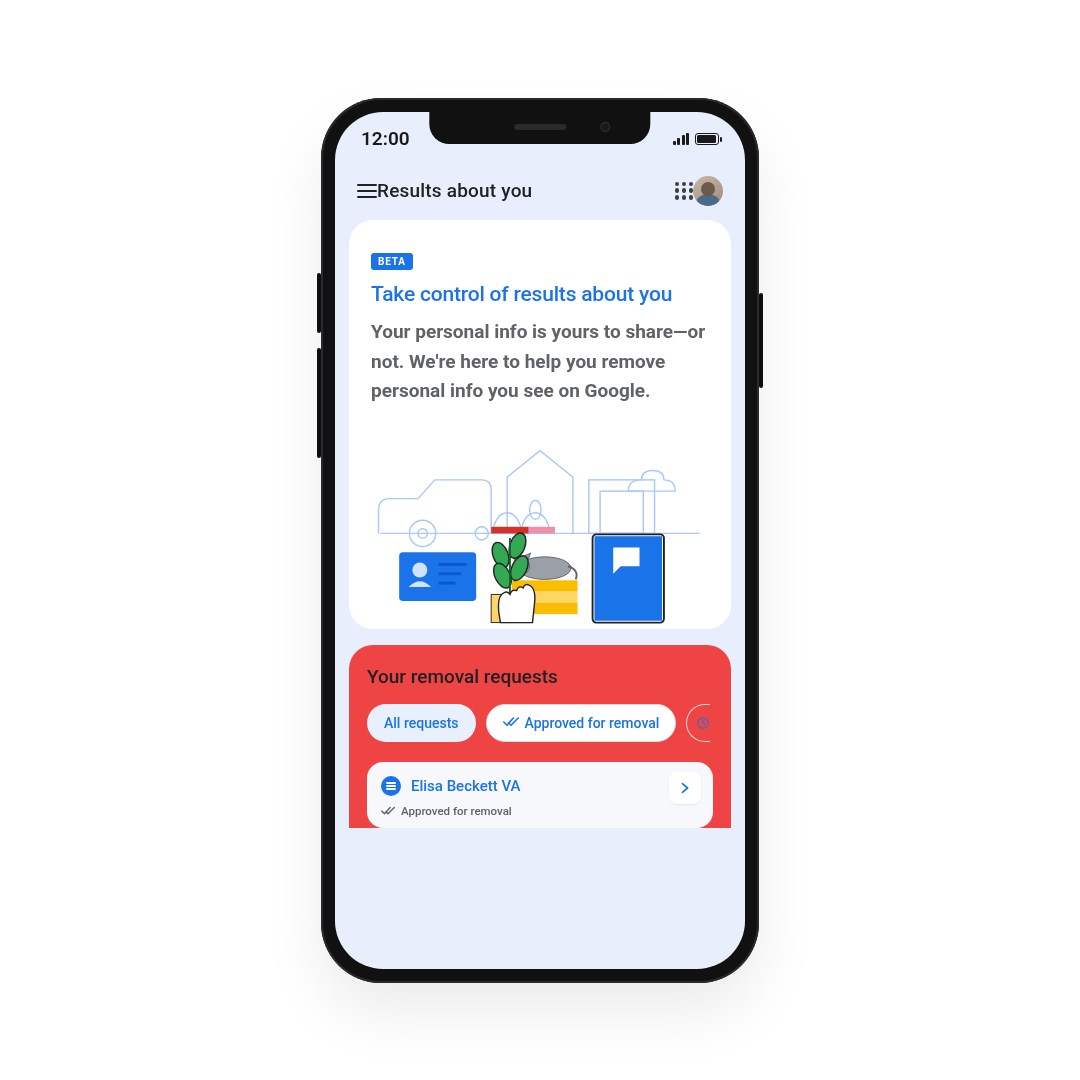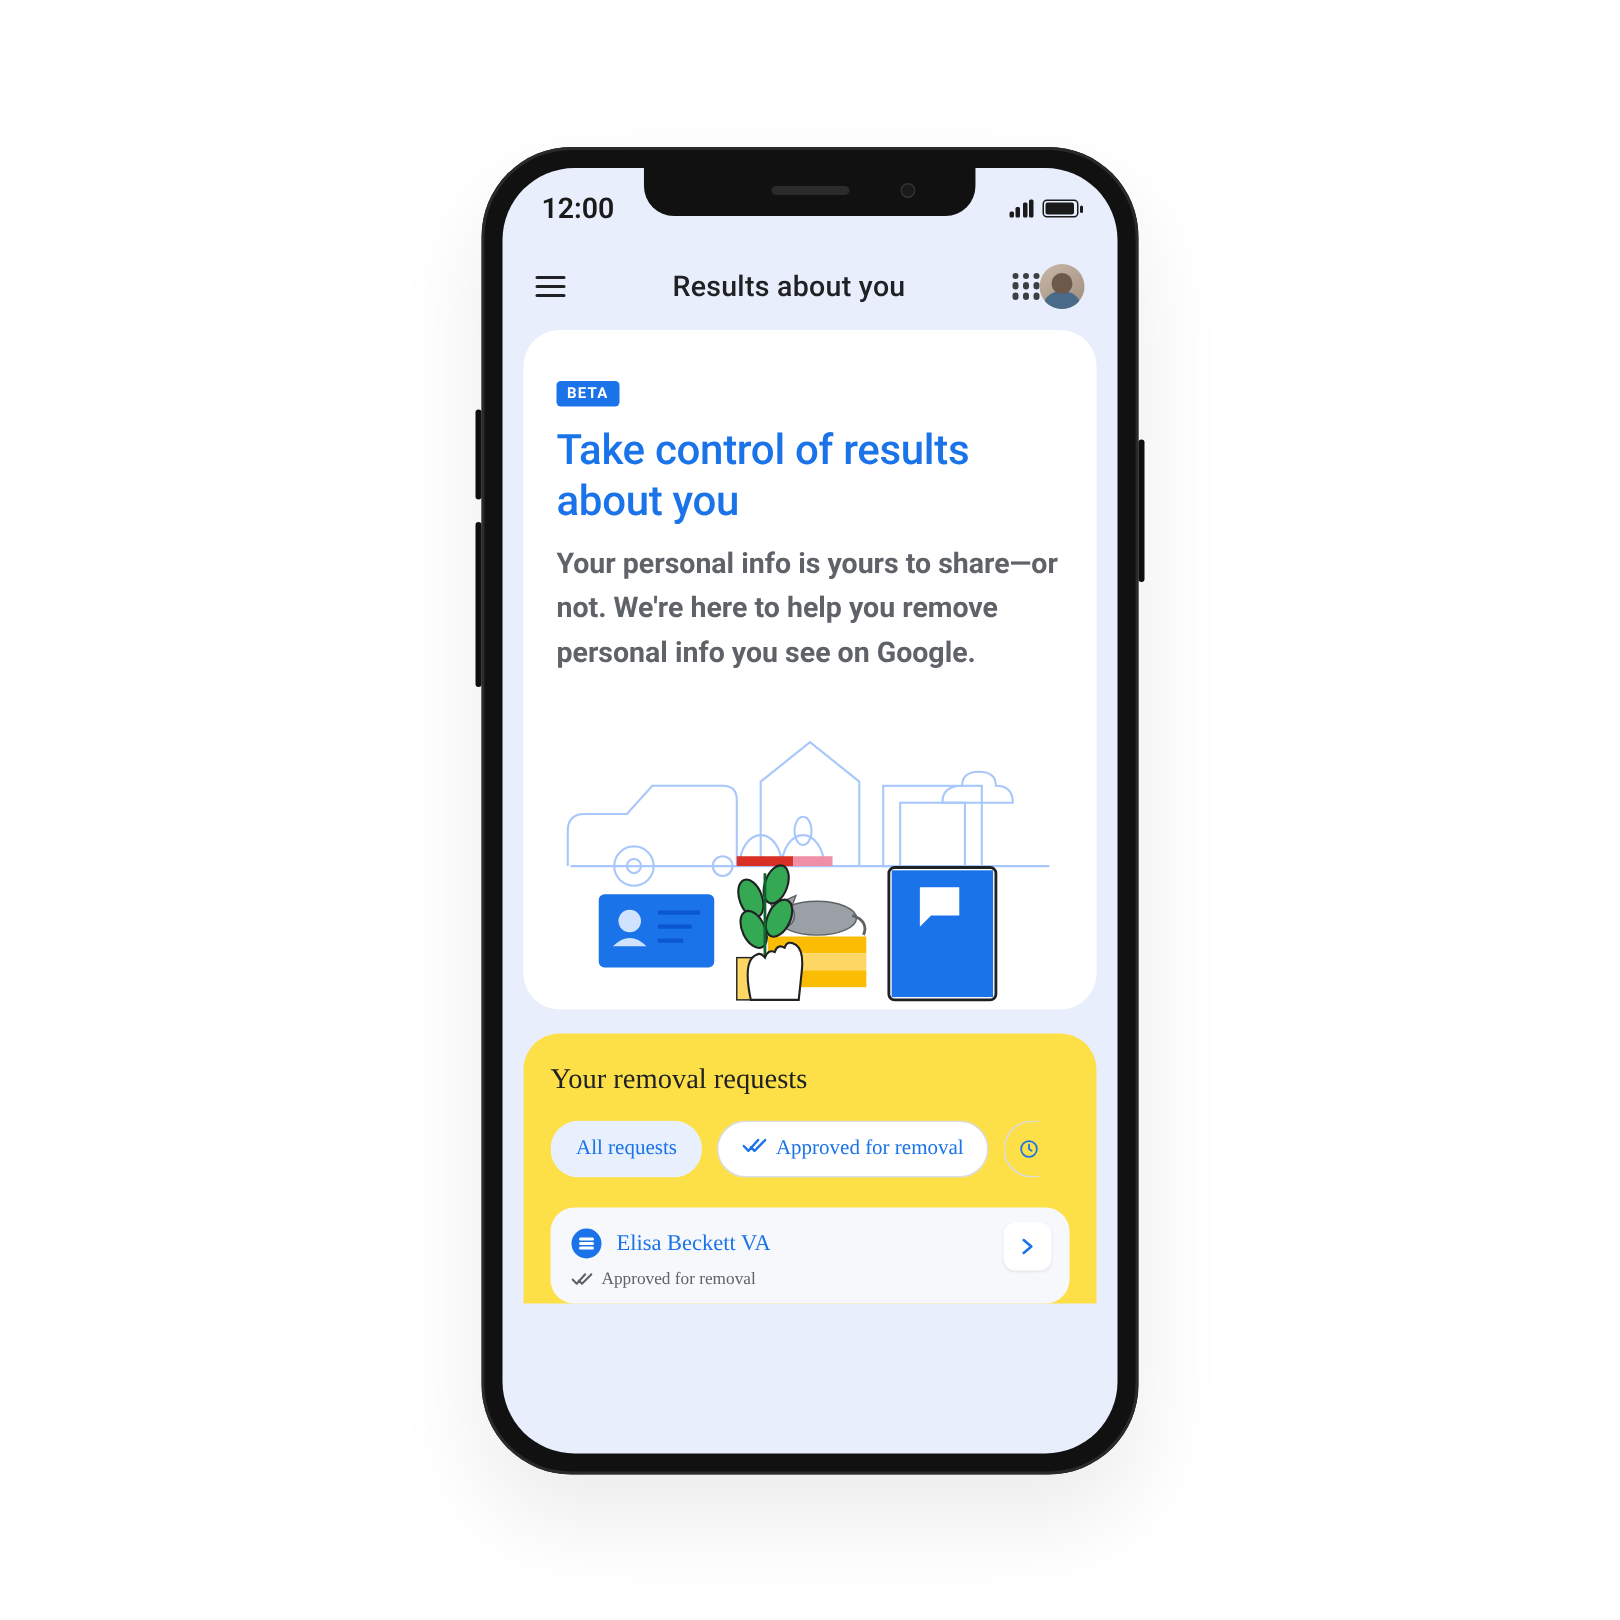--- a/index.html
+++ b/index.html
@@ -48,39 +48,39 @@
   .status-right { display:flex; align-items:center; gap:6px; }
   .sigbars { display:flex; align-items:flex-end; gap:1.5px; height:12px;}
   .sigbars span { width:3px; background:#1a1a1a; border-radius:1px;}
   .sigbars span:nth-child(1){height:4px;} .sigbars span:nth-child(2){height:7px;}
   .sigbars span:nth-child(3){height:10px;} .sigbars span:nth-child(4){height:12px;}
   .battery { width:24px; height:12px; border:1.5px solid #1a1a1a; border-radius:3px; position:relative; }
   .battery::after { content:""; position:absolute; right:-4px; top:3px; width:2px; height:5px; background:#1a1a1a; border-radius:1px;}
   .battery .fill{ position:absolute; left:1px; top:1px; bottom:1px; right:2px; background:#1a1a1a; border-radius:1.5px;}
 
   .content { position:absolute; top:44px; left:0; right:0; bottom:0; padding:14px 14px 0; }
-  .appbar { display:flex; align-items:center; gap:0; padding:6px 8px 14px;text-align:center; }
+  .appbar { display:flex; align-items:center; gap:0; padding:6px 8px 14px; }
   .hamb { width:20px; height:14px; display:flex; flex-direction:column; justify-content:space-between; cursor:pointer;}
   .hamb span{ height:2px; background:#202124; border-radius:1px;}
   .appbar-title { flex:1; font-size:19px; font-weight:500; color:#202124; letter-spacing:.2px;}
   .appsgrid { width:18px; height:18px; display:grid; grid-template-columns:repeat(3,1fr); grid-template-rows:repeat(3,1fr); gap:2.5px; cursor:pointer;}
   .appsgrid span{ background:#3c4043; border-radius:50%; }
   .avatar { width:30px; height:30px; border-radius:50%; background: linear-gradient(145deg,#c9b8a8,#9e8b7b); cursor:pointer; overflow:hidden; position:relative;}
   .avatar::after{content:""; position:absolute; left:8px; top:6px; width:14px; height:14px; border-radius:50%; background:#6b5a4a;}
   .avatar::before{content:""; position:absolute; left:3px; bottom:-6px; width:24px; height:18px; border-radius:50% 50% 0 0; background:#4a6a8a;}
 
   .hero {
     background:#fff; border-radius:24px; padding:30px 22px 0; position:relative;
   }
   .beta { display:inline-block; background:#1a73e8; color:#fff; font-size:10px; font-weight:700; letter-spacing:.8px; padding:3px 7px; border-radius:3px;}
-  .hero h1 { color:#1a73e8; font-size:28px; line-height:1.22; font-weight:500; margin:12px 0 10px; letter-spacing:-.2px;}
+  .hero h1 { color:#1a73e8; font-size:21px; line-height:1.22; font-weight:500; margin:12px 0 10px; letter-spacing:-.2px;}
   .hero p { color:#5f6368; font-size:19px; line-height:1.55;font-weight:bold; }
   .illus { margin-top:14px; height:210px; position:relative; }
 
-  .requests { background:#fde047; border-radius:24px 24px 0 0; margin-top:16px; padding:20px 18px 0;font-family:Liberation Serif, serif; }
+  .requests { background:#ef4444; border-radius:24px 24px 0 0; margin-top:16px; padding:20px 18px 0; }
   .requests h2 { font-size:19px; font-weight:500; color:#202124; margin-bottom:16px;}
   .chips { display:flex; gap:10px; overflow:hidden; white-space:nowrap; padding-bottom:2px;}
   .chip { display:inline-flex; align-items:center; gap:6px; font-size:14px; font-weight:500; padding:9px 16px; border-radius:20px; cursor:pointer; border:1px solid transparent;}
   .chip.active { background:#e8f0fe; color:#1a73e8; }
   .chip.outline { background:#fff; border-color:#dadce0; color:#1a73e8; }
   .chip-partial { width:24px; height:38px; border:1px solid #dadce0; border-radius:20px 0 0 20px; border-right:none; display:flex; align-items:center; justify-content:flex-end; flex-shrink:0;}
   .checks svg { width:16px; height:12px; }
 
   .reqcard { margin-top:18px; background:#f6f8fc; border-radius:16px; padding:14px 14px 10px; position:relative; cursor:pointer;}
   .reqcard .row1{ display:flex; align-items:center; gap:10px;}

